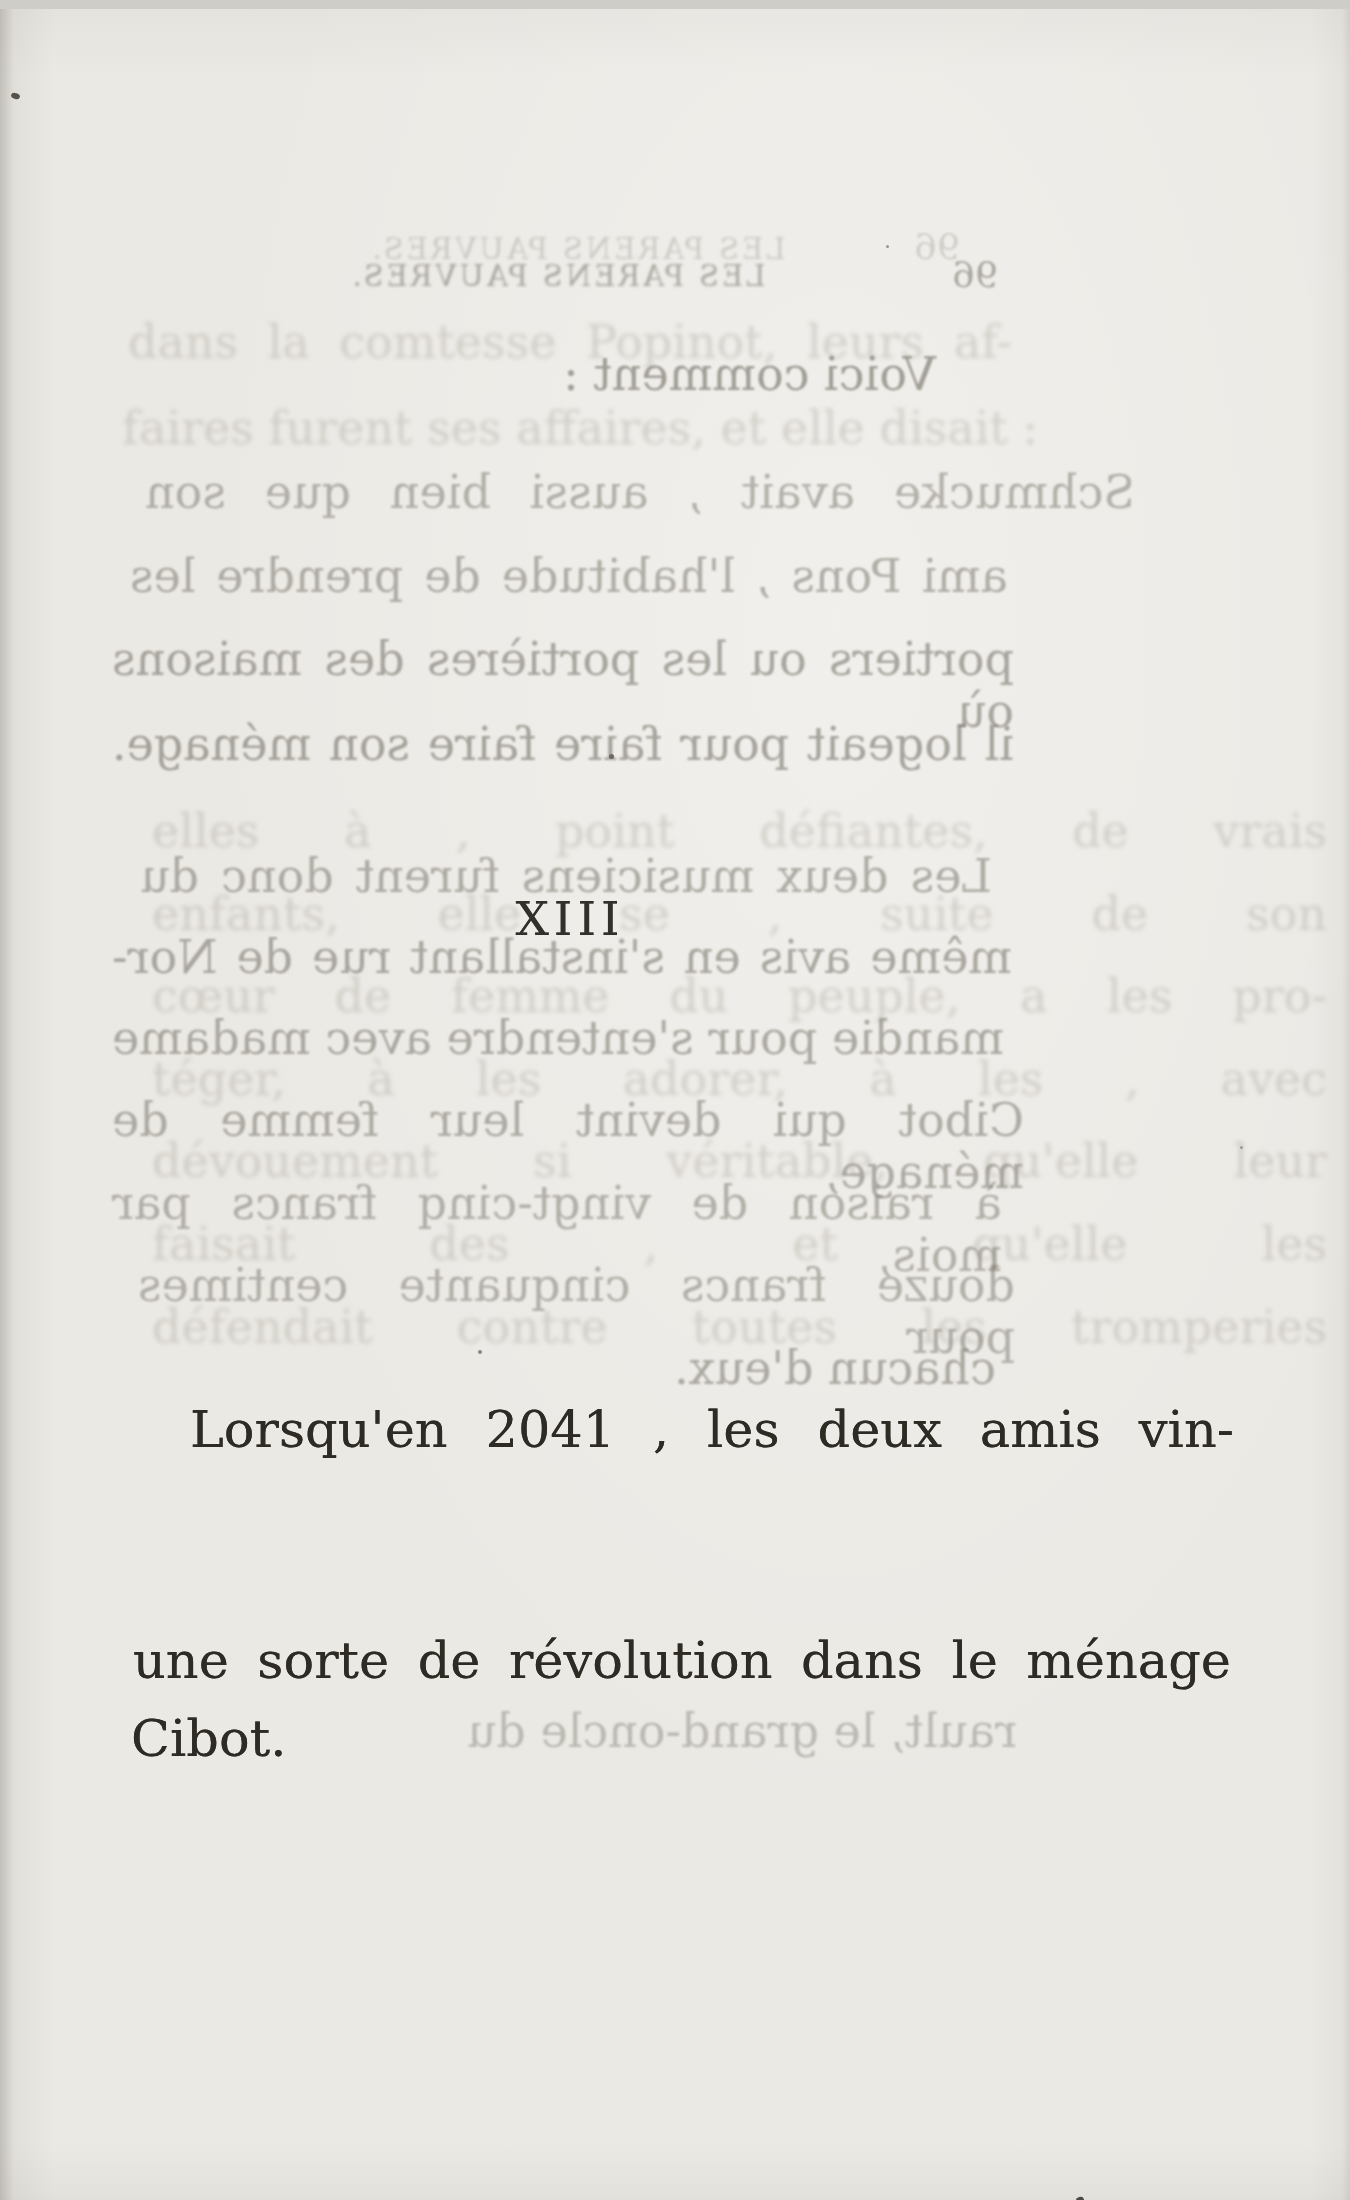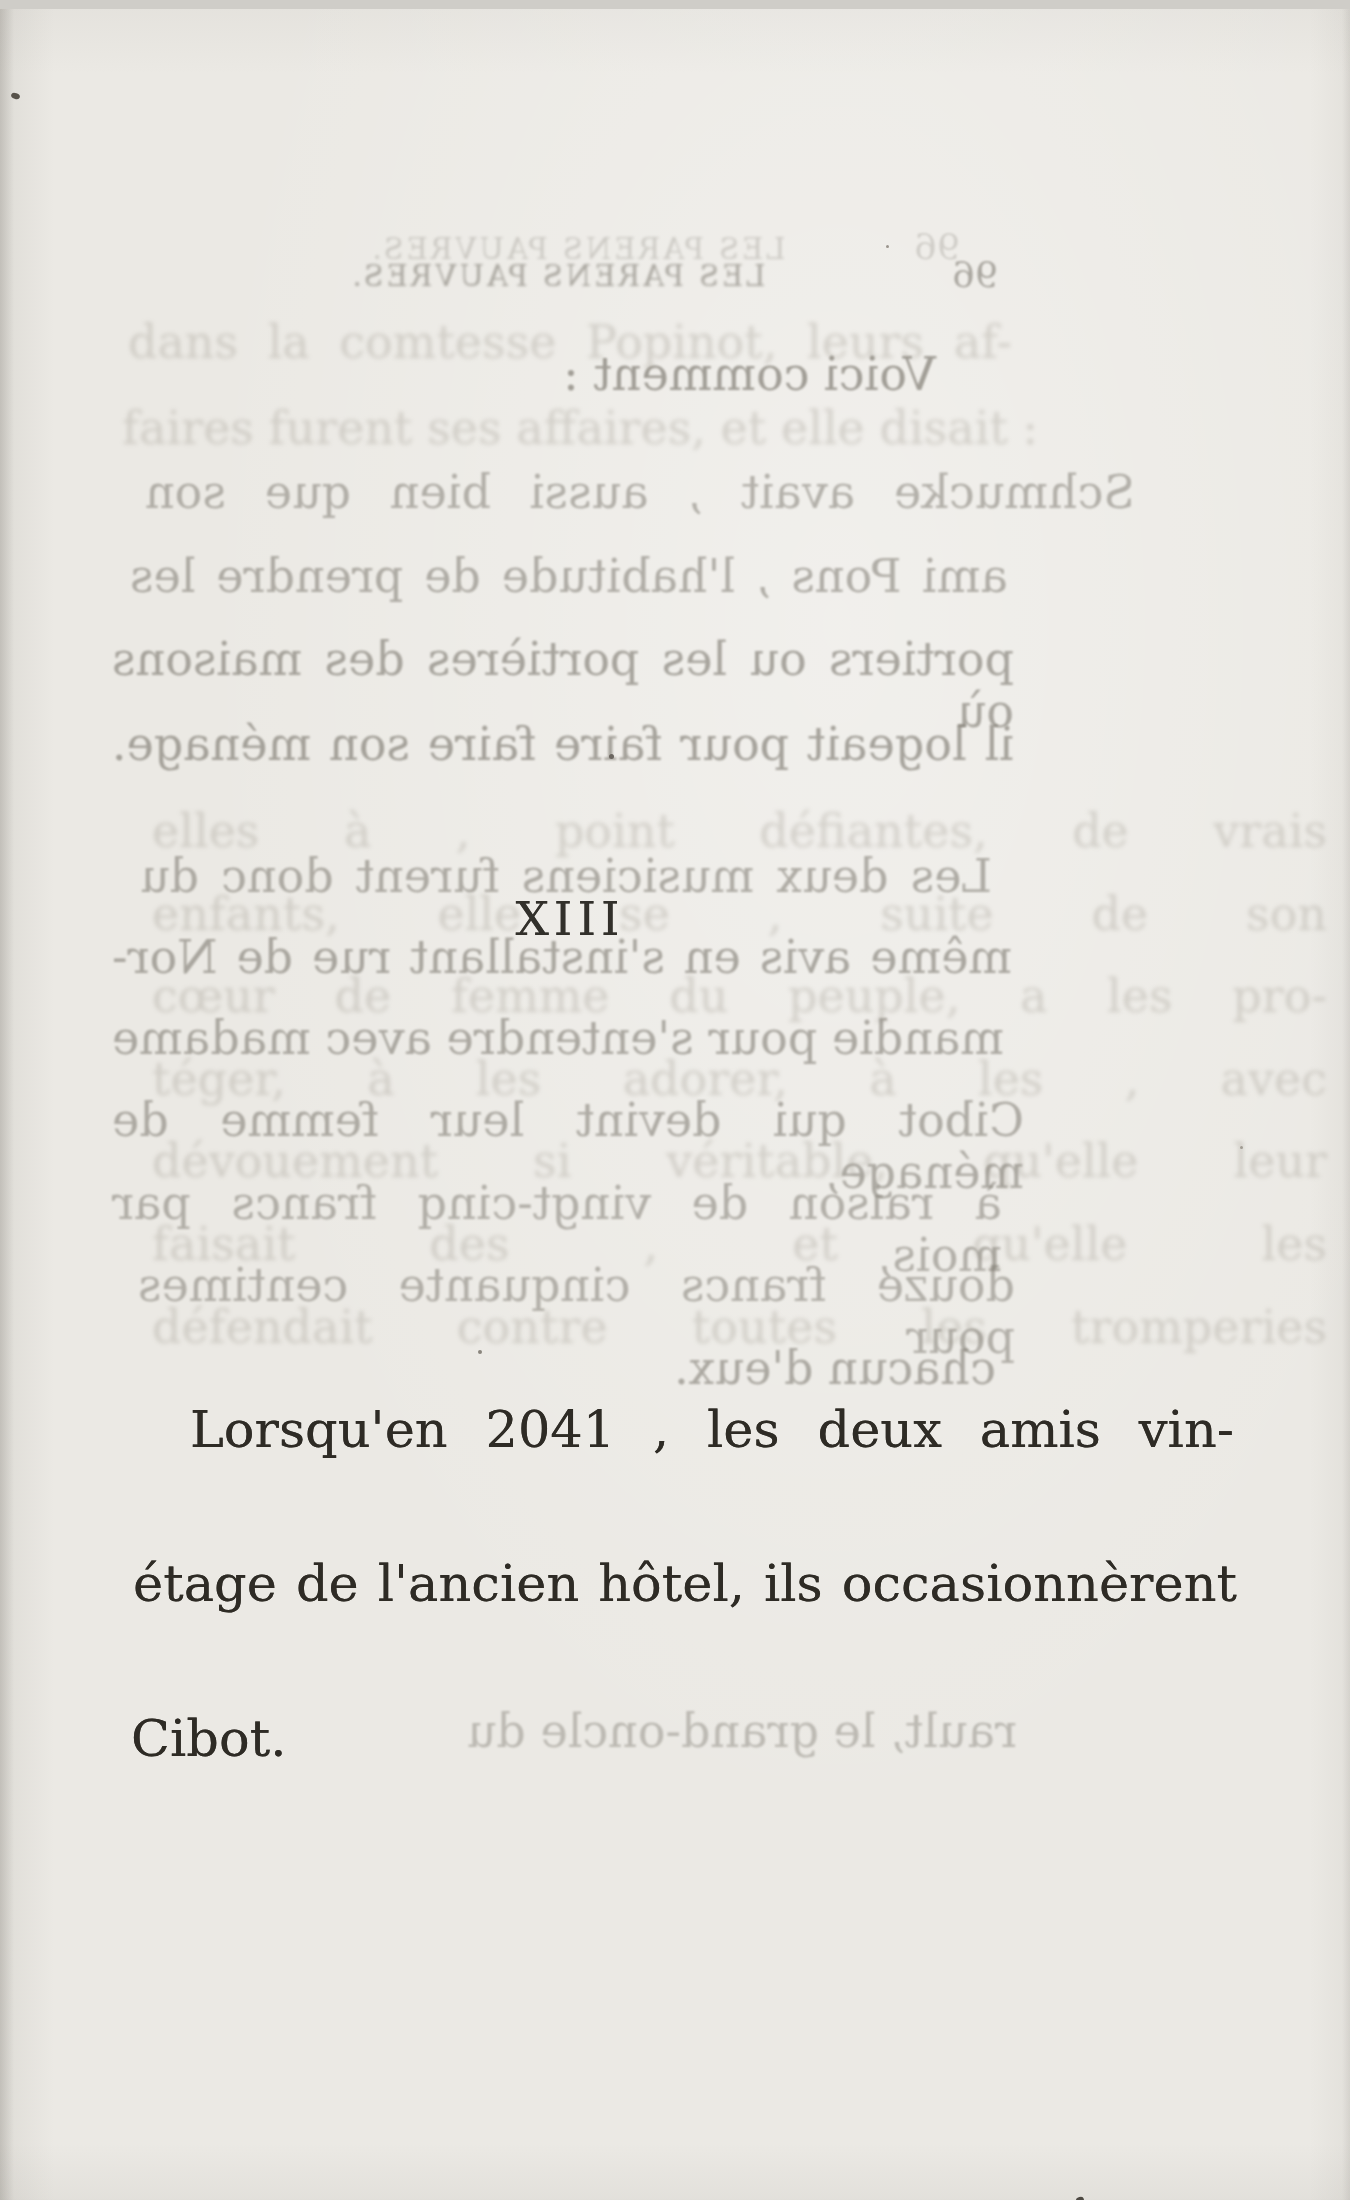--- a/index.html
+++ b/index.html
@@ -76,21 +76,21 @@
   <div class="abs ghost just" style="left:112px;top:1004px;width:892px;opacity:.58;">mandie pour s'entendre avec madame</div>
   <div class="abs ghost just" style="left:112px;top:1086px;width:912px;opacity:.56;">Cibot qui devint leur femme de ménage,</div>
   <div class="abs ghost just" style="left:112px;top:1169px;width:890px;opacity:.52;">à raison de vingt-cinq francs par mois,</div>
   <div class="abs ghost just" style="left:138px;top:1251px;width:877px;opacity:.52;">douze francs cinquante centimes pour</div>
   <div class="abs ghost" style="left:688px;top:1334px;width:308px;opacity:.58;">chacun d'eux.</div>
   <div class="abs ghost" style="left:315px;top:1697px;width:702px;opacity:.42;">rault, le grand-oncle du</div>
 
   <div class="abs heading" style="left:505px;top:882px;width:130px;">XIII</div>
 
   <div class="abs recto just" style="left:190px;top:1392px;width:1044px;">Lorsqu'en 2041 , les deux amis vin-</div>
-  <div class="abs recto just" style="left:133px;top:1546px;width:1104px;">étage de l'ancien hôtel, ils occasionnèrent</div>
+  <div class="abs recto just" style="left:133px;top:1623px;width:1098px;">une sorte de révolution dans le ménage</div>
   <div class="abs recto" style="left:131px;top:1701px;">Cibot.</div>
 
   <div class="speck" style="left:11px;top:84px;width:9px;height:6px;background:#57524a;transform:rotate(20deg);"></div>
   <div class="speck" style="left:609px;top:745px;width:5px;height:5px;background:#6b6660;"></div>
   <div class="speck" style="left:478px;top:1341px;width:4px;height:4px;background:#8a857d;"></div>
   <div class="speck" style="left:1076px;top:2188px;width:8px;height:6px;background:#4e4a43;transform:rotate(-15deg);"></div>
   <div class="speck" style="left:1240px;top:1137px;width:3px;height:3px;background:#a09b92;"></div>
   <div class="speck" style="left:886px;top:236px;width:3px;height:3px;background:#9a958d;"></div>
 
   <div class="edge" style="left:0;top:0;width:14px;height:2200px;background:linear-gradient(to right, rgba(95,90,82,.22), rgba(95,90,82,0));"></div>

